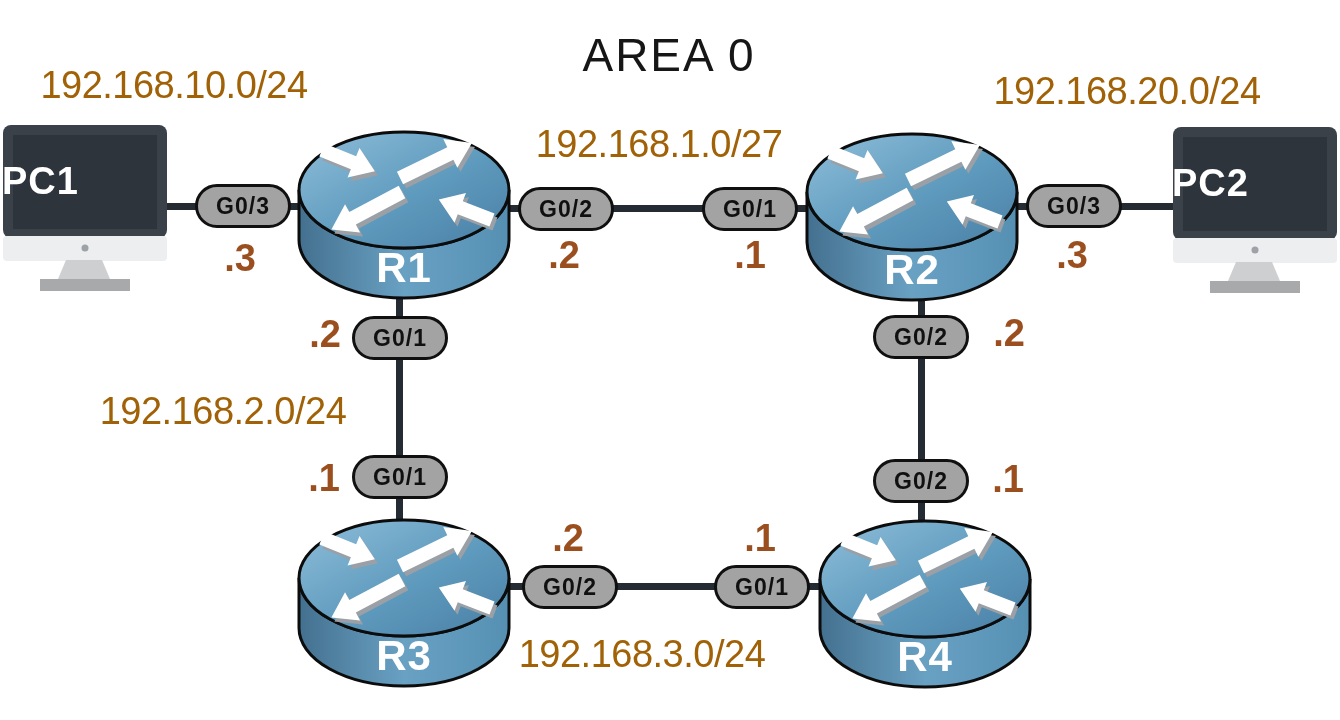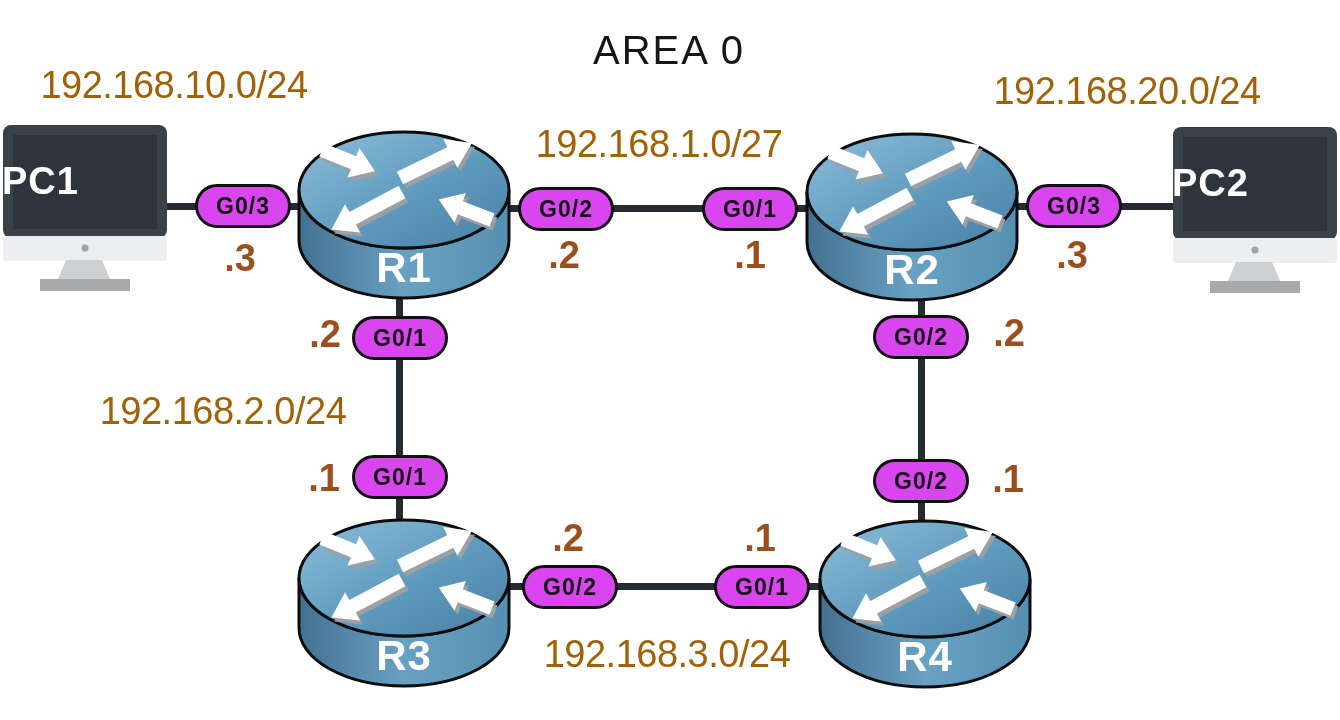--- a/index.html
+++ b/index.html
@@ -1,33 +1,33 @@
 <!DOCTYPE html>
 <html><head>
 <meta charset="utf-8">
 <style>
   html,body{margin:0;padding:0;background:#ffffff;}
   .canvas{
     position:relative;width:1340px;height:720px;background:#ffffff;overflow:hidden;
     font-family:"Liberation Sans","DejaVu Sans",sans-serif;
   }
   .area-title{
-    position:absolute;color:#161616;font-size:40px;font-weight:500;
+    position:absolute;color:#161616;font-size:46px;font-weight:500;
     letter-spacing:2px;text-align:center;white-space:nowrap;z-index:4;
   }
   .net-label{
     position:absolute;color:#a16207;font-size:38px;font-weight:500;
     text-align:center;white-space:nowrap;z-index:4;letter-spacing:-0.5px;
   }
   .ip-suffix{
     position:absolute;color:#9B4F1F;font-size:38px;font-weight:600;
     width:70px;text-align:center;white-space:nowrap;z-index:4;line-height:40px;
   }
   .pill{
-    position:absolute;width:96px;height:44px;background:#d946ef;
+    position:absolute;width:96px;height:44px;background:#a3a3a3;
     border:3px solid #101010;border-radius:24px;box-sizing:border-box;
     display:flex;align-items:center;justify-content:center;z-index:3;
   }
   .pill span{
     color:#101010;font-size:23px;font-weight:600;letter-spacing:1px;line-height:1;
   }
   .link{position:absolute;background:#252B33;z-index:1;}
   .node{position:absolute;z-index:2;}
   .node svg{display:block;}
   .router-label{
@@ -85,21 +85,21 @@
   <div class="link" style="left:498px;top:205px;width:320px;height:7px"></div>
   <div class="link" style="left:1012px;top:203px;width:172px;height:7px"></div>
   <div class="link" style="left:396px;top:296px;width:7px;height:228px"></div>
   <div class="link" style="left:918px;top:300px;width:7px;height:224px"></div>
   <div class="link" style="left:505px;top:583px;width:322px;height:7px"></div>
 
   <div class="net-label" style="left:4px;top:64px;width:340px">192.168.10.0/24</div>
   <div class="net-label" style="left:489px;top:123px;width:340px">192.168.1.0/27</div>
   <div class="net-label" style="left:957px;top:70px;width:340px">192.168.20.0/24</div>
   <div class="net-label" style="left:53px;top:390px;width:340px">192.168.2.0/24</div>
-  <div class="net-label" style="left:497px;top:633px;width:340px">192.168.3.0/24</div>
+  <div class="net-label" style="left:472px;top:633px;width:340px">192.168.3.0/24</div>
 
   <div class="node" style="left:2px;top:124px;width:166px;height:170px">
     <svg viewBox="0 0 166 170" width="166" height="170">
         <use href="#pcSym"></use>
       </svg>
     <div class="pc-label">PC1</div>
   </div>
   <div class="node" style="left:1172px;top:126px;width:166px;height:170px">
     <svg viewBox="0 0 166 170" width="166" height="170">
         <use href="#pcSym"></use>

